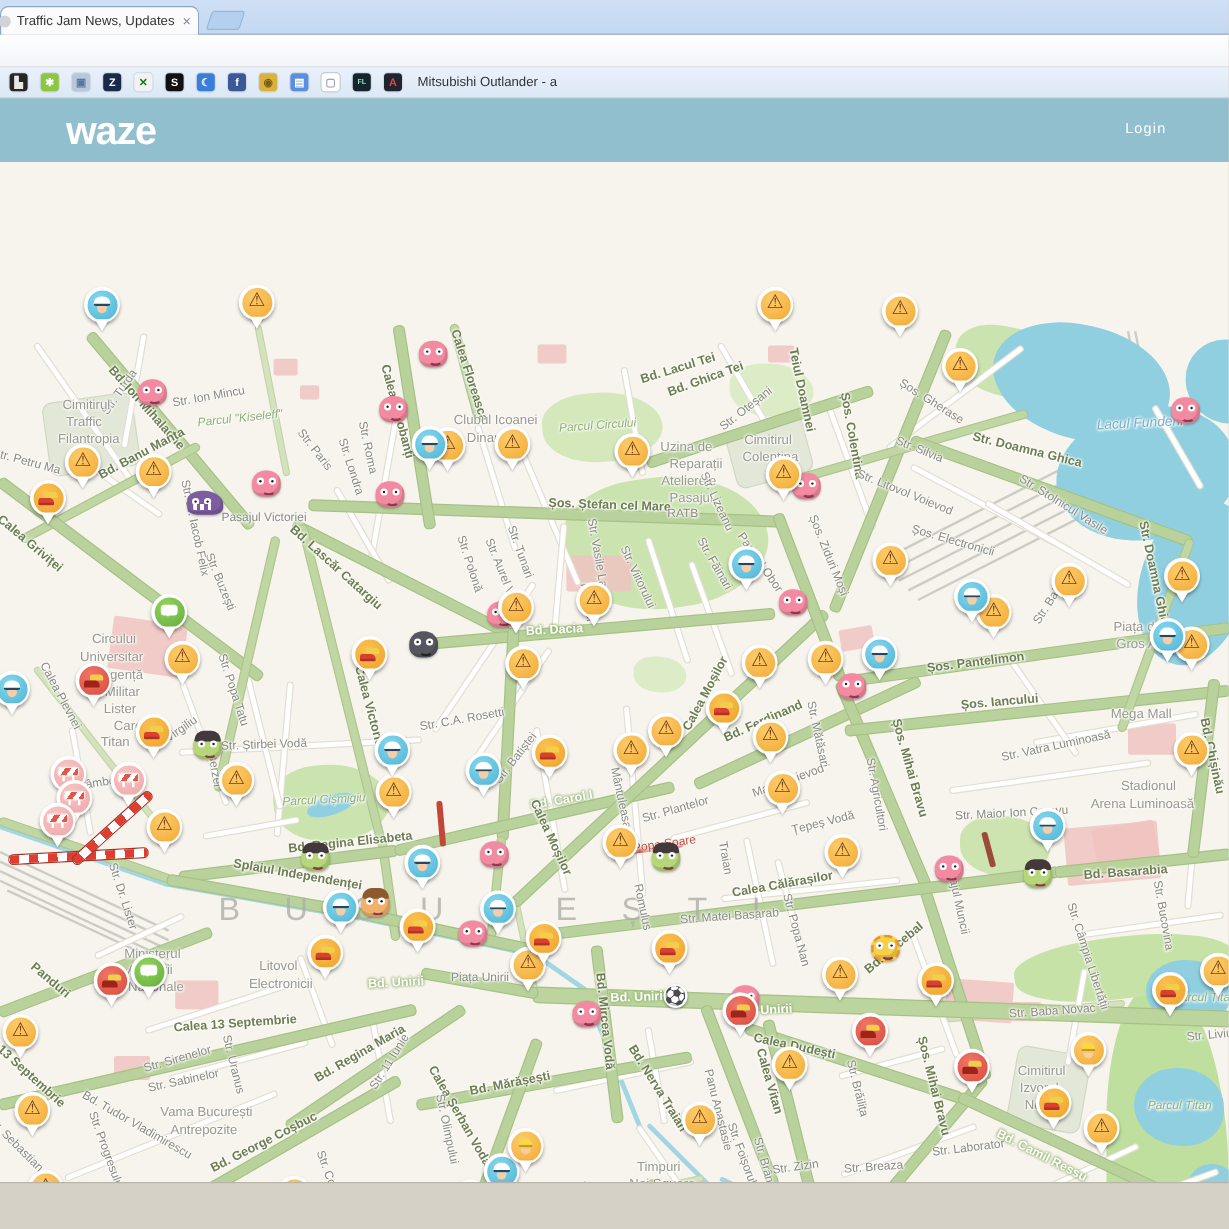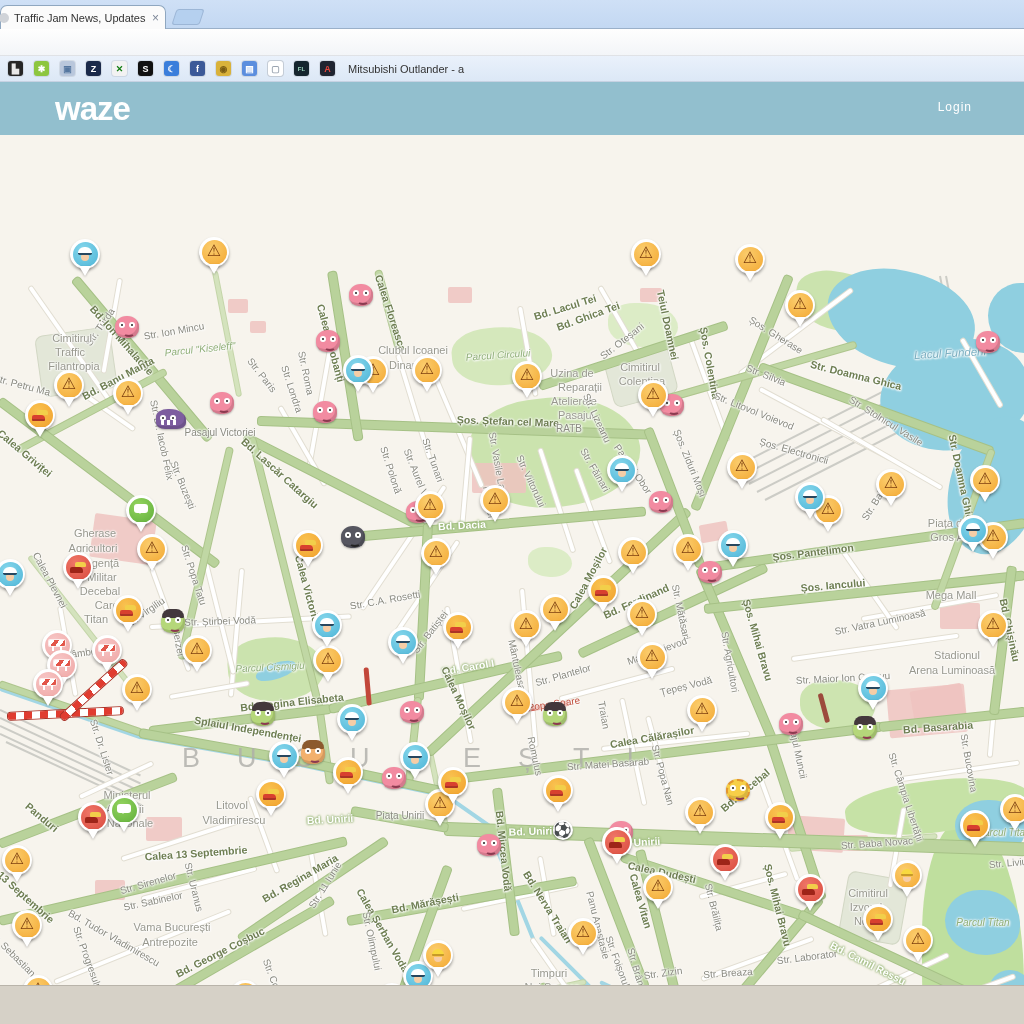--- a/index.html
+++ b/index.html
@@ -387,45 +387,45 @@
       <div class="lbl c0" style="left: 535px; top: 621px; transform: translate(-50%, -50%) rotate(78deg);">Romulus</div>
       <div class="lbl c0" style="left: 604px; top: 580px; transform: translate(-50%, -50%) rotate(80deg);">Traian</div>
       <div class="lbl c0" style="left: 663px; top: 640px; transform: translate(-50%, -50%) rotate(75deg);">Str. Popa Nan</div>
       <div class="lbl c1" style="left: 745px; top: 655px; transform: translate(-50%, -50%) rotate(-40deg);">Bd. Decebal</div>
       <div class="lbl c0" style="left: 797px; top: 612px; transform: translate(-50%, -50%) rotate(78deg);">Pasajul Muncii</div>
       <div class="lbl c0" style="left: 220px; top: 486px; transform: translate(-50%, -50%) rotate(-2deg);">Str. Știrbei Vodă</div>
       <div class="lbl c0" style="left: 194px; top: 440px; transform: translate(-50%, -50%) rotate(72deg);">Str. Popa Tatu</div>
       <div class="lbl c0" style="left: 177px; top: 498px; transform: translate(-50%, -50%) rotate(80deg);">Str. Berzei</div>
       <div class="lbl c0" style="left: 144px; top: 478px; transform: translate(-50%, -50%) rotate(-35deg);">Str. Virgiliu</div>
       <div class="lbl c0" style="left: 50px; top: 445px; transform: translate(-50%, -50%) rotate(62deg);">Calea Plevnei</div>
-      <div class="lbl c5" style="left: 95px; top: 398px; transform: translate(-50%, -50%) rotate(0deg);">Gherase</div>
-      <div class="lbl c5" style="left: 93px; top: 413px; transform: translate(-50%, -50%) rotate(0deg);">Agricultori</div>
+      <div class="lbl c5" style="left: 95px; top: 398px; transform: translate(-50%, -50%) rotate(0deg);">Circului</div>
+      <div class="lbl c5" style="left: 93px; top: 413px; transform: translate(-50%, -50%) rotate(0deg);">Universitar</div>
       <div class="lbl c5" style="left: 92px; top: 428px; transform: translate(-50%, -50%) rotate(0deg);">de Urgență</div>
       <div class="lbl c5" style="left: 102px; top: 442px; transform: translate(-50%, -50%) rotate(0deg);">Militar</div>
-      <div class="lbl c5" style="left: 100px; top: 456px; transform: translate(-50%, -50%) rotate(0deg);">Decebal</div>
+      <div class="lbl c5" style="left: 100px; top: 456px; transform: translate(-50%, -50%) rotate(0deg);">Lister</div>
       <div class="lbl c5" style="left: 108px; top: 470px; transform: translate(-50%, -50%) rotate(0deg);">Carol</div>
       <div class="lbl c5" style="left: 96px; top: 484px; transform: translate(-50%, -50%) rotate(0deg);">Titan</div>
       <div class="lbl c0" style="left: 88px; top: 517px; transform: translate(-50%, -50%) rotate(-8deg);">Dâmbovița</div>
       <div class="lbl c3" style="left: 270px; top: 532px; transform: translate(-50%, -50%) rotate(-3deg);">Parcul Cișmigiu</div>
       <div class="lbl c1" style="left: 292px; top: 567px; transform: translate(-50%, -50%) rotate(-6deg);">Bd. Regina Elisabeta</div>
       <div class="lbl c1" style="left: 248px; top: 594px; transform: translate(-50%, -50%) rotate(10deg);">Splaiul Independenței</div>
       <div class="lbl c0" style="left: 102px; top: 612px; transform: translate(-50%, -50%) rotate(72deg);">Str. Dr. Lister</div>
       <div class="lbl c2" style="left: 462px; top: 390px; transform: translate(-50%, -50%) rotate(-3deg);">Bd. Dacia</div>
       <div class="lbl c0" style="left: 391px; top: 335px; transform: translate(-50%, -50%) rotate(72deg);">Str. Polonă</div>
       <div class="lbl c0" style="left: 433px; top: 325px; transform: translate(-50%, -50%) rotate(70deg);">Str. Tunari</div>
       <div class="lbl c0" style="left: 420px; top: 347px; transform: translate(-50%, -50%) rotate(68deg);">Str. Aurel Vlaicu</div>
       <div class="lbl c0" style="left: 499px; top: 335px; transform: translate(-50%, -50%) rotate(80deg);">Str. Vasile Lascăr</div>
       <div class="lbl c0" style="left: 489px; top: 367px; transform: translate(-50%, -50%) rotate(80deg);">Icoanei</div>
       <div class="lbl c0" style="left: 531px; top: 346px; transform: translate(-50%, -50%) rotate(65deg);">Str. Viitorului</div>
       <div class="lbl c1" style="left: 42px; top: 682px; transform: translate(-50%, -50%) rotate(40deg);">Panduri</div>
       <div class="lbl c5" style="left: 127px; top: 660px; transform: translate(-50%, -50%) rotate(0deg);">Ministerul</div>
       <div class="lbl c5" style="left: 125px; top: 674px; transform: translate(-50%, -50%) rotate(0deg);">Apărării</div>
       <div class="lbl c5" style="left: 130px; top: 688px; transform: translate(-50%, -50%) rotate(0deg);">Naționale</div>
       <div class="lbl c5" style="left: 232px; top: 670px; transform: translate(-50%, -50%) rotate(0deg);">Litovol</div>
-      <div class="lbl c5" style="left: 234px; top: 685px; transform: translate(-50%, -50%) rotate(0deg);">Vladimirescu</div>
+      <div class="lbl c5" style="left: 234px; top: 685px; transform: translate(-50%, -50%) rotate(0deg);">Electronicii</div>
       <div class="lbl c1" style="left: 196px; top: 718px; transform: translate(-50%, -50%) rotate(-4deg);">Calea 13 Septembrie</div>
       <div class="lbl c0" style="left: 148px; top: 748px; transform: translate(-50%, -50%) rotate(-16deg);">Str. Sirenelor</div>
       <div class="lbl c0" style="left: 153px; top: 766px; transform: translate(-50%, -50%) rotate(-12deg);">Str. Sabinelor</div>
       <div class="lbl c0" style="left: 194px; top: 752px; transform: translate(-50%, -50%) rotate(76deg);">Str. Uranus</div>
       <div class="lbl c5" style="left: 172px; top: 792px; transform: translate(-50%, -50%) rotate(0deg);">Vama București</div>
       <div class="lbl c5" style="left: 170px; top: 807px; transform: translate(-50%, -50%) rotate(0deg);">Antrepozite</div>
       <div class="lbl c0" style="left: 114px; top: 803px; transform: translate(-50%, -50%) rotate(30deg);">Bd. Tudor Vladimirescu</div>
       <div class="lbl c0" style="left: 88px; top: 824px; transform: translate(-50%, -50%) rotate(70deg);">Str. Progresului</div>
       <div class="lbl c1" style="left: 26px; top: 762px; transform: translate(-50%, -50%) rotate(42deg);">13 Septembrie</div>
       <div class="lbl c0" style="left: 12px; top: 818px; transform: translate(-50%, -50%) rotate(45deg);">Str. Sebastian</div>

